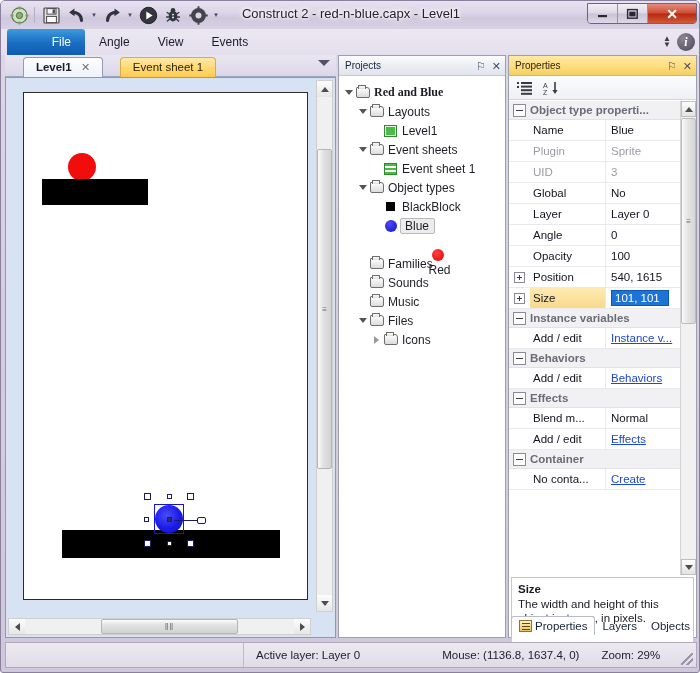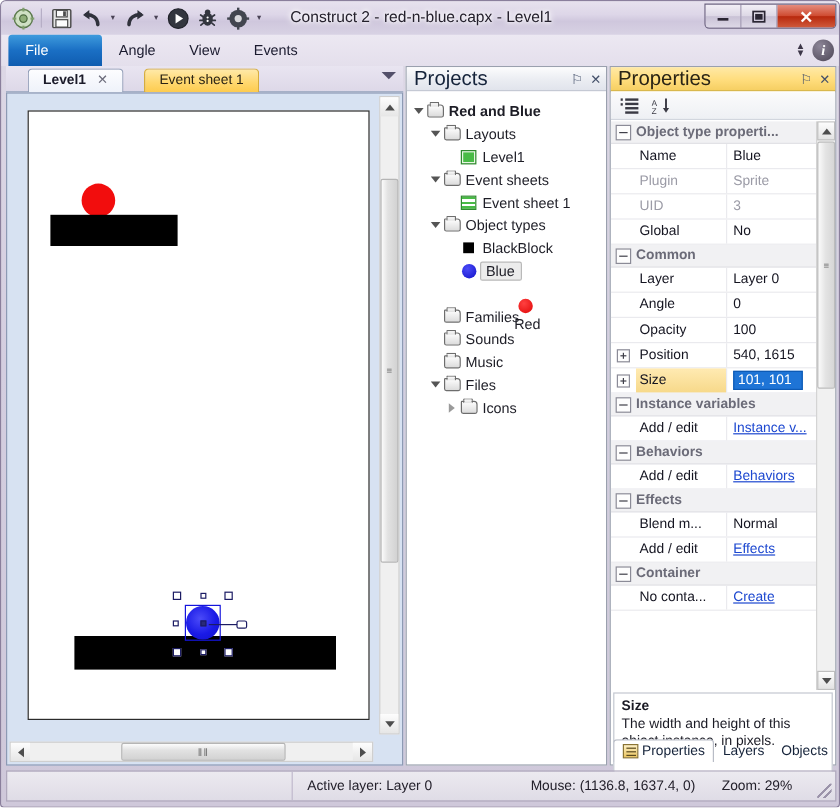--- a/index.html
+++ b/index.html
@@ -70,21 +70,21 @@
     position: absolute; left: 0; top: 28px; width: 700px; height: 26px;
     background: linear-gradient(180deg,#ece8f2 0%,#e4dfec 100%);
   }
   #ribbon-tabs { position: absolute; left: 6px; top: 0; display: flex; height: 26px; }
   .ribbon-tab {
     height: 26px; line-height: 26px; padding: 0 14px;
     font-size: 12px; color: #1a1a2e;
   }
   .ribbon-tab.file {
     background: linear-gradient(180deg,#3e9bdd 0%,#1a6fc4 50%,#0f5cb0 100%);
-    color: #ffffff; min-width: 78px; text-align: left;
+    color: #ffffff; min-width: 78px; text-align: right;
     border-radius: 3px 3px 0 0;
   }
   #ribbon-right {
     position: absolute; right: 6px; top: 1px;
     display: flex; align-items: center; gap: 6px; height: 24px;
   }
   .spin-arrows {
     display: flex; flex-direction: column; align-items: center;
     line-height: 6px; font-size: 8px; color: #3c3648;
   }
@@ -230,21 +230,21 @@
     background: #ffffff;
     border: 1px solid #9aa0ae;
   }
   .panel-caption {
     position: relative; height: 20px;
     background: linear-gradient(180deg,#fcfcfd 0%,#eceef3 50%,#e1e4ec 100%);
     border-bottom: 1px solid #c5c9d4;
     display: flex; align-items: center;
   }
   .panel-caption .cap-text {
-    margin-left: 6px; font-size: 17px; color: #15233a;
+    margin-left: 6px; font-size: 10px; color: #15233a;
   }
   .panel-caption .cap-btns {
     position: absolute; right: 4px; top: 0; height: 20px;
     display: flex; align-items: center; gap: 6px;
     font-size: 11px; color: #44506a;
   }
   #proj-tree {
     position: absolute; left: 0; top: 21px; right: 0; bottom: 0;
     padding: 6px 0 0 4px; overflow: hidden;
     font-size: 12px; color: #1d1d26;
@@ -605,21 +605,21 @@
 
     <div id="projects-pane">
       <div class="panel-caption">
         <span class="cap-text">Projects</span>
         <span class="cap-btns">
           <span>⚐</span>
           <span>✕</span>
         </span>
       </div>
       <div id="proj-tree">
-          <div class="tree-node" style="padding-left: 0px;">
+          <div class="tree-node" style="padding-left: 0px; font-family: Liberation Serif, serif;">
             <span class="tree-exp">
               <span class="exp-open"></span>
             </span>
             <span class="tree-ico">
               <span class="folder-ico"></span>
             </span>
             <span class="tree-label bold">Red and Blue</span>
           </div>
           <div class="tree-node" style="padding-left: 14px;">
             <span class="tree-exp">
@@ -786,24 +786,20 @@
                 <span>3</span>
               </span>
             </div>
             <div class="pg-row">
               <span class="expander"></span>
               <span class="pg-name">Global</span>
               <span class="pg-val">
                 <span>No</span>
               </span>
             </div>
-            <div class="pg-cat">
-              <span class="pm"></span>
-              <span>Common</span>
-            </div>
             <div class="pg-row">
               <span class="expander"></span>
               <span class="pg-name">Layer</span>
               <span class="pg-val">
                 <span>Layer 0</span>
               </span>
             </div>
             <div class="pg-row">
               <span class="expander"></span>
               <span class="pg-name">Angle</span>

